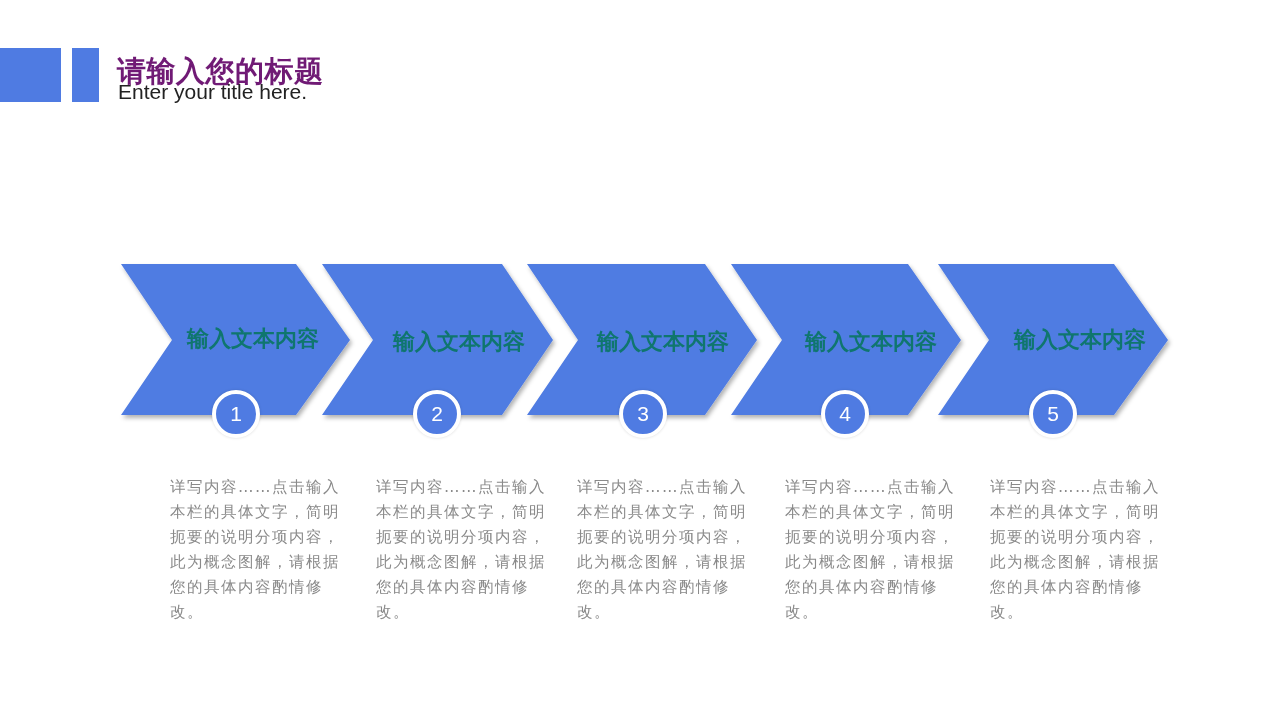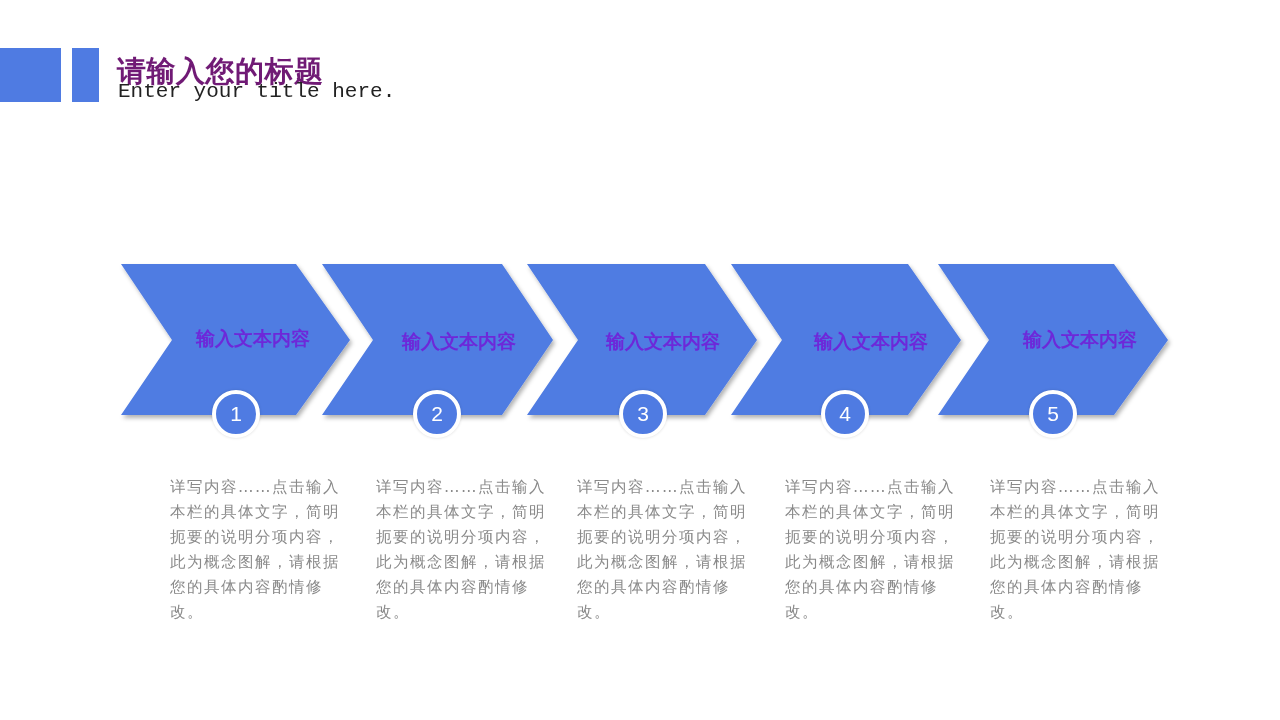--- a/index.html
+++ b/index.html
@@ -1,21 +1,21 @@
 <!DOCTYPE html>
 <html><head>
 <meta charset="utf-8">
 <style>
   html,body{margin:0;padding:0;}
   body{width:1280px;height:720px;background:#ffffff;position:relative;overflow:hidden;font-family:"DejaVu Sans",sans-serif;}
   .deco{position:absolute;background:#4f7be2;}
   .title-cn{position:absolute;left:117px;top:52px;font-size:29px;font-weight:bold;color:#701a75;letter-spacing:0.5px;}
-  .title-en{position:absolute;left:118px;top:80px;font-size:21px;color:#222;font-family:Liberation Mono, monospace;}
+  .title-en{position:absolute;left:118px;top:80px;font-size:21px;color:#222;font-family:Liberation Sans, sans-serif;}
   svg.chev{position:absolute;left:0;top:0;}
-  .step-label{position:absolute;color:#6d28d9;font-size:19px;font-weight:bold;white-space:nowrap;transform:translate(-50%,-50%);}
+  .step-label{position:absolute;color:#0f766e;font-size:22px;font-weight:bold;white-space:nowrap;transform:translate(-50%,-50%);}
   .badge{position:absolute;width:40px;height:40px;border-radius:50%;background:#4f7be2;border:4px solid #fff;box-shadow:0 0 3px rgba(0,0,0,0.15);color:#fff;font-size:21px;display:flex;align-items:center;justify-content:center;font-family:"Liberation Sans",sans-serif;transform:translate(-50%,-50%);}
   .desc{position:absolute;width:172px;color:#8a8a8a;font-size:15.5px;line-height:25px;letter-spacing:1.5px;margin-left:19px;}
 </style>
 </head>
 <body>
 
 <div class="deco" style="left:0;top:48px;width:61px;height:54px;"></div>
 <div class="deco" style="left:72px;top:48px;width:27px;height:54px;"></div>
 <div class="title-cn">请输入您的标题</div>
 <div class="title-en">Enter your title here.</div>

